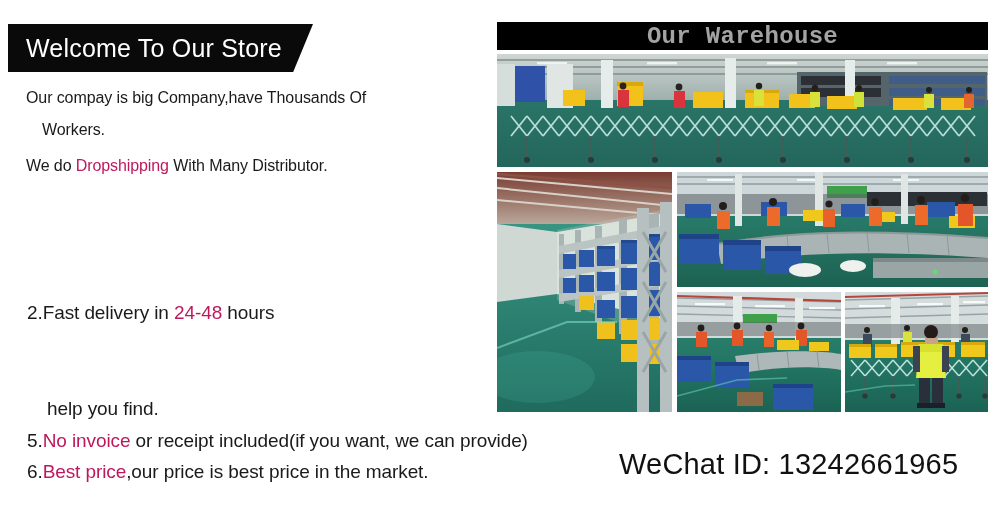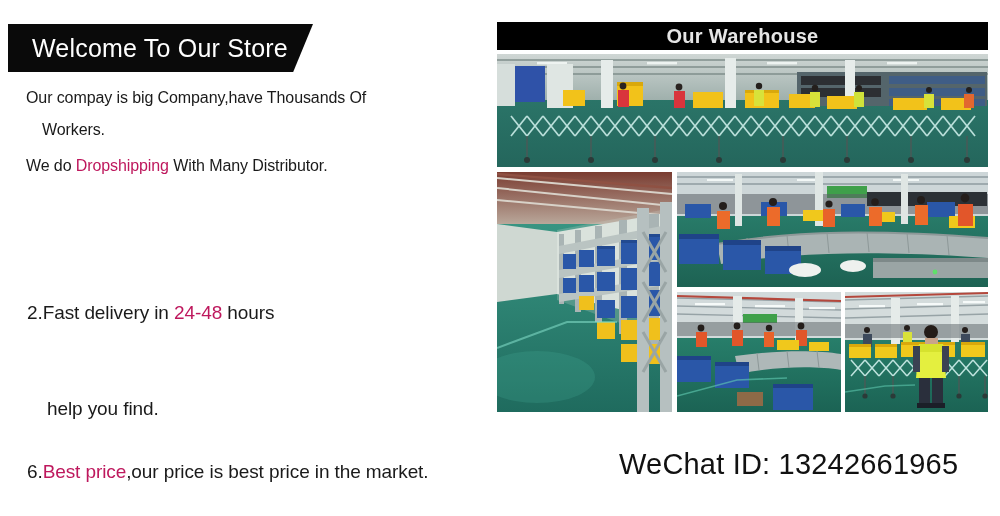--- a/index.html
+++ b/index.html
@@ -29,21 +29,21 @@
     -webkit-clip-path: polygon(0 0, 100% 0, 93.5% 100%, 0 100%);
     clip-path: polygon(0 0, 100% 0, 93.5% 100%, 0 100%);
     display: flex;
     align-items: center;
   }
   .banner-text {
     color: #ffffff;
     font-size: 25px;
     font-weight: 400;
     letter-spacing: 0.2px;
-    padding-left: 24px;
+    padding-left: 18px;
     white-space: nowrap;
   }
 
   #welcome-banner { left: 8px; top: 24px; width: 305px; height: 48px; }
   #advantage-banner { left: 8px; top: 209px; width: 305px; height: 48px; }
 
   .intro-line {
     position: absolute;
     font-size: 16px;
     color: #1a1a1a;
@@ -80,24 +80,25 @@
   #warehouse-header {
     position: absolute;
     left: 0; top: 22px;
     width: 491px; height: 28px;
     background: #000000;
     display: flex;
     align-items: center;
     justify-content: center;
   }
   #warehouse-header-text {
-    color: #e5e5e5;
-    font-size: 20px;
+    color: #a3a3a3;
+    font-size: 24px;
     font-weight: bold;
     letter-spacing: 0.3px;
+    font-family: Liberation Mono, monospace;
   }
 
   .photo {
     position: absolute;
     overflow: hidden;
     background: #2e6f63;
   }
   .photo svg { display: block; width: 100%; height: 100%; }
 
   #photo-top    { left: 0;   top: 54px;  width: 491px; height: 113px; }
@@ -135,20 +136,23 @@
 
 
     <div class="adv-line" id="adv-2">
       <span>2.</span><span>Fast delivery in </span><span class="red">24-48</span><span> hours</span>
     </div>
 
 
 
     <div class="adv-line" id="adv-4b">help you find.</div>
 
+    <div class="adv-line" id="adv-5">
+      <span>5.</span><span></span><span class="red">No invoice</span><span> or receipt included(if you want, we can provide)</span>
+    </div>
 
     <div class="adv-line" id="adv-6">
       <span>6.</span><span></span><span class="red">Best price</span><span>,our price is best price in the market.</span>
     </div>
   </div>
 
   <div id="collage">
 
     <div id="warehouse-header">
       <span id="warehouse-header-text">Our Warehouse</span>

